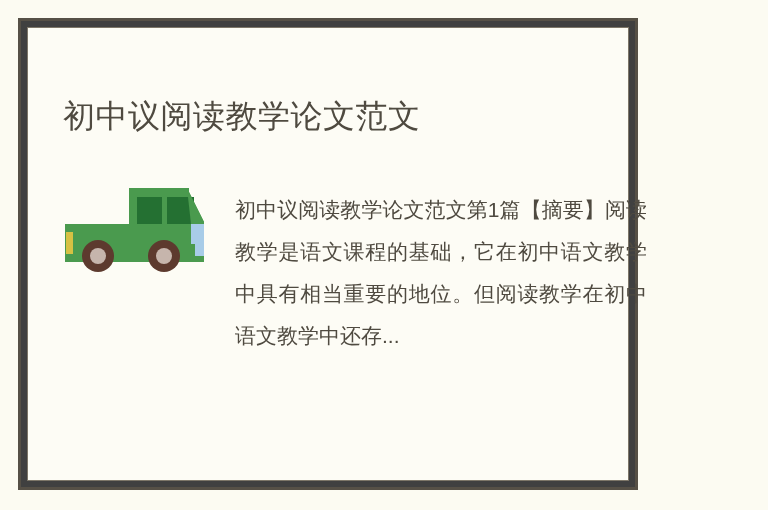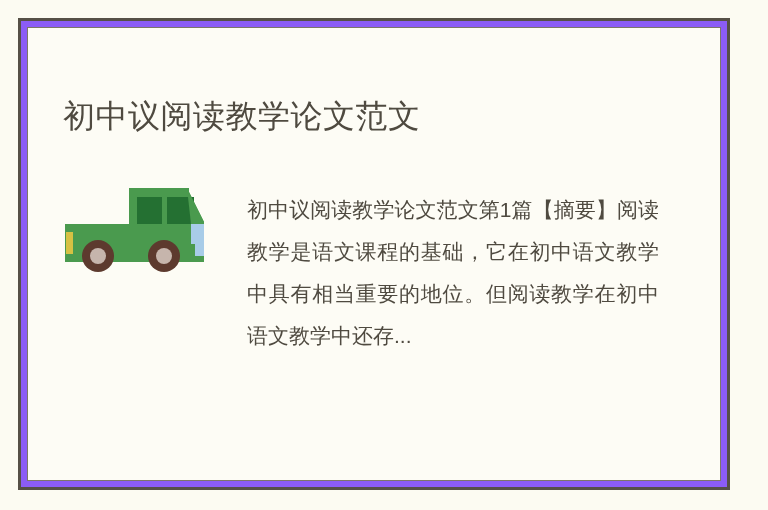--- a/index.html
+++ b/index.html
@@ -12,25 +12,25 @@
     background: #fcfbf2;
     font-family: "Liberation Sans", "DejaVu Sans", sans-serif;
     overflow: hidden;
   }
 
   
   .card-outer {
     position: absolute;
     left: 18px;
     top: 18px;
-    width: 712px;
+    width: 620px;
     height: 472px;
     box-sizing: border-box;
     border: 3px solid #565046;
-    background: #8b5cf6;
+    background: #404040;
   }
   .card-inner {
     position: absolute;
     left: 6px;
     top: 6px;
     right: 6px;
     bottom: 6px;
     box-sizing: border-box;
     border: 1px solid #7d7668;
     background: #fdfcf5;
@@ -65,21 +65,21 @@
     margin-left: 13px;
     margin-top: 18px;
     display: flex;
     justify-content: center;
   }
   .thumb svg { display: block; }
 
   .excerpt {
     flex: 0 0 auto;
     width: 412px;
-    margin-left: 26px;
+    margin-left: 14px;
     font-size: 21px;
     line-height: 42px;
     color: #4f4a40;
     text-align: justify;
     word-break: break-all;
   }
 </style>
 </head>
 <body>
 

